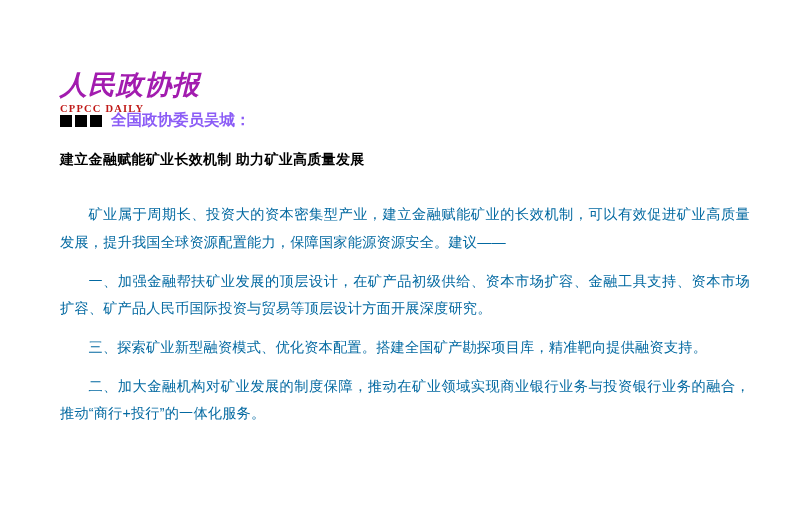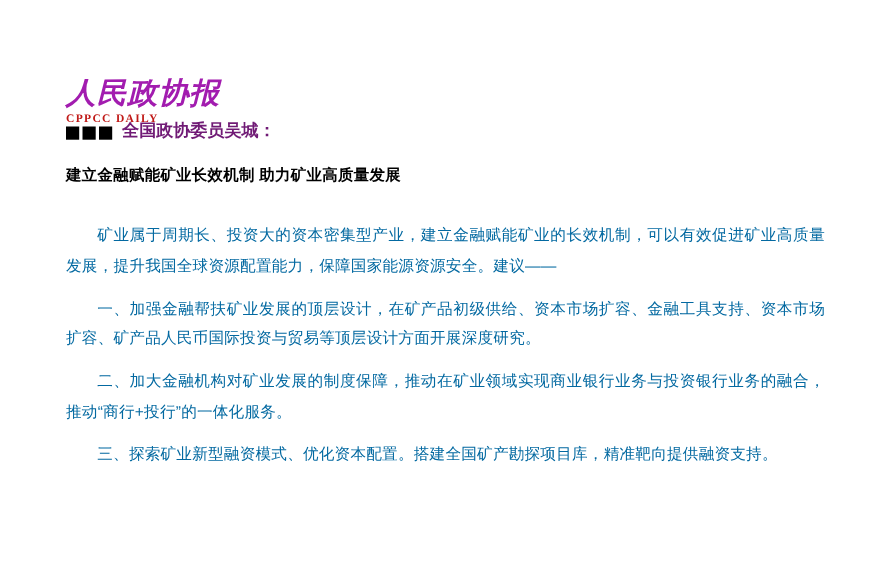--- a/index.html
+++ b/index.html
@@ -47,21 +47,21 @@
   }
   .article {
     position: absolute;
     left: 60px;
     top: 108px;
     width: 690px;
   }
   .byline {
     font-size: 15.5px;
     font-weight: bold;
-    color: #701a75;
+    color: #8b5cf6;
     line-height: 1.5;
     margin-bottom: 14px;
     display: flex;
     align-items: center;
   }
   .squares {
     display: inline-block;
     margin-right: 6px;
     letter-spacing: 1px;
     font-size: 14px;
@@ -113,18 +113,18 @@
 
     <div class="byline">
       <span class="squares"><span class="sq"></span><span class="sq"></span><span class="sq"></span></span>
       <span>全国政协委员吴城：</span>
     </div>
 
     <div class="headline">建立金融赋能矿业长效机制 助力矿业高质量发展</div>
 
     <p class="body-para first">矿业属于周期长、投资大的资本密集型产业，建立金融赋能矿业的长效机制，可以有效促进矿业高质量发展，提升我国全球资源配置能力，保障国家能源资源安全。建议——</p>
     <p class="body-para">一、加强金融帮扶矿业发展的顶层设计，在矿产品初级供给、资本市场扩容、金融工具支持、资本市场扩容、矿产品人民币国际投资与贸易等顶层设计方面开展深度研究。</p>
+    <p class="body-para">三、探索矿业新型融资模式、优化资本配置。搭建全国矿产勘探项目库，精准靶向提供融资支持。</p>
     <p class="body-para">二、加大金融机构对矿业发展的制度保障，推动在矿业领域实现商业银行业务与投资银行业务的融合，推动“商行+投行”的一体化服务。</p>
-    <p class="body-para">三、探索矿业新型融资模式、优化资本配置。搭建全国矿产勘探项目库，精准靶向提供融资支持。</p>
 
   </div>
 
 </div>
 
 </body></html>

